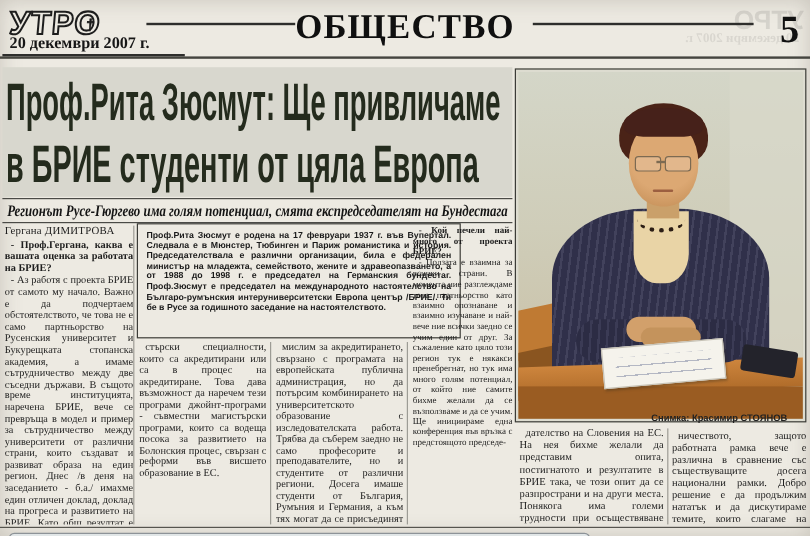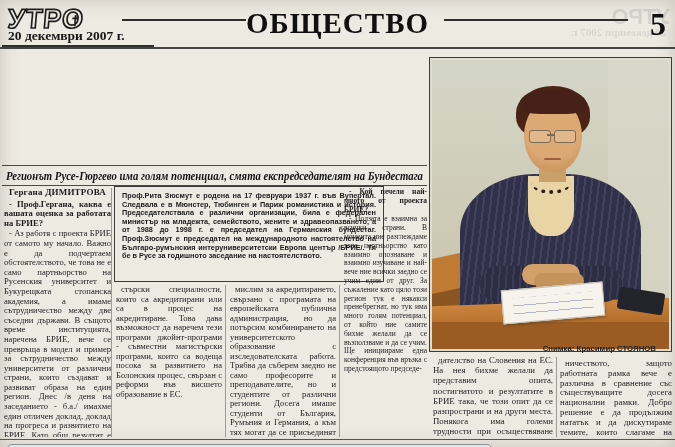--- a/index.html
+++ b/index.html
@@ -42,21 +42,21 @@
   
   .col{color:#1d1d1d;text-align:justify;overflow:hidden;}
   .col p{margin:0 0 1px 0;text-indent:5px;}
   .col .q{font-weight:bold;}
   .c1{left:4px;top:188px;width:107px;height:249px;font-size:8.6px;line-height:9.6px;}
   .c2{left:116px;top:285px;width:106px;height:152px;font-size:8.6px;line-height:9.5px;}
   .c3{left:230px;top:285px;width:106px;height:152px;font-size:8.6px;line-height:9.5px;}
   .c4{left:344px;top:188px;width:83px;height:249px;font-size:7.5px;line-height:8.8px;}
   .c5{left:433px;top:355px;width:120px;height:83px;font-size:8.8px;line-height:10.2px;}
   .c6{left:560px;top:359px;width:112px;height:79px;font-size:8.8px;line-height:9.8px;}
-  .byline{text-align:center;font-weight:bold;font-size:9px;letter-spacing:.2px;margin-bottom:2px;text-indent:0;}
+  .byline{text-align:left;font-weight:normal;font-size:9px;letter-spacing:.2px;margin-bottom:2px;text-indent:0;}
 
   .inset{left:114px;top:186px;width:270px;height:96px;border:1px solid #3c3c38;background:#edeae2;
         box-sizing:border-box;padding:5px 7px;font-family:"Liberation Sans",sans-serif;font-weight:bold;
         font-size:7.3px;line-height:8.6px;color:#1a1a1a;text-align:justify;overflow:hidden;}
 
   .sep{width:1px;background:#9d9c95;}
   .sp1{left:111px;top:188px;height:249px;}
   .sp2{left:225px;top:285px;height:152px;}
   .sp3{left:339px;top:285px;height:152px;}
   .sp5{left:556px;top:357px;height:80px;}
@@ -116,20 +116,26 @@
   <div class="abs ghost">УТРО</div>
   <div class="abs ghost2">20 декември 2007 г.</div>
   <div class="abs date">20 декември 2007 г.</div>
   <div class="abs section">ОБЩЕСТВО</div>
   <div class="abs pagenum">5</div>
   <div class="abs rule rl-logo"></div>
   <div class="abs rule rl-sect"></div>
   <div class="abs rule rl-date"></div>
   <div class="abs rule rl-head"></div>
 
+  <div class="abs headbox">
+    <svg width="423" height="106">
+      <text x="3" y="44" textLength="412" lengthAdjust="spacingAndGlyphs">Проф.Рита Зюсмут: Ще привличаме</text>
+      <text x="3" y="96" textLength="394" lengthAdjust="spacingAndGlyphs">в БРИЕ студенти от цяла Европа</text>
+    </svg>
+  </div>
   <div class="abs subrule sr1"></div>
   <div class="abs subhead">
     <svg width="425" height="20">
       <text x="4" y="15" textLength="417" lengthAdjust="spacingAndGlyphs">Регионът Русе-Гюргево има голям потенциал, смята експредседателят на Бундестага</text>
     </svg>
   </div>
   <div class="abs subrule sr2"></div>
 
   <div class="abs inset">Проф.Рита Зюсмут е родена на 17 февруари 1937 г. във Вупертал. Следвала е в Мюнстер, Тюбинген и Париж романистика и история. Председателствала е различни организации, била е федерален министър на младежта, семейството, жените и здравеопазването, а от 1988 до 1998 г. е председател на Германския бундестаг. Проф.Зюсмут е председател на международното настоятелство на Българо-румънския интеруниверситетски Европа център /БРИЕ/. Тя бе в Русе за годишното заседание на настоятелството.</div>
 

